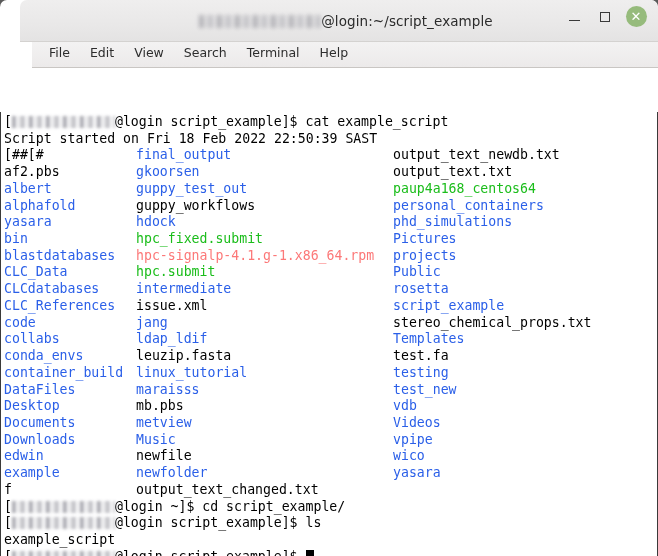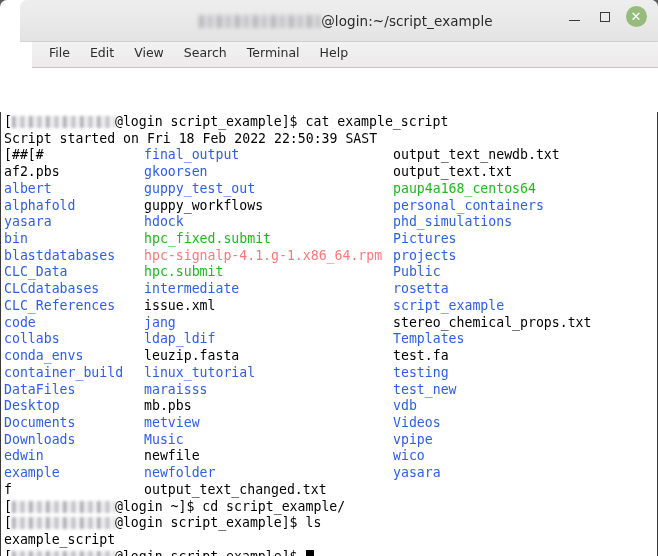--- a/index.html
+++ b/index.html
@@ -149,21 +149,21 @@
     height: 16.72px;
   }
   .c-dir   { color: #2a5fe8; }
   .c-exec  { color: #1bbd1b; }
   .c-arch  { color: #fc7878; }
   .c-plain { color: #000000; }
 
   
   .ls-row { position: relative; height: 16.72px; white-space: pre; }
   .ls-c1 { position: absolute; left: 0px; }
-  .ls-c2 { position: absolute; left: 140px; }
+  .ls-c2 { position: absolute; left: 132px; }
   .ls-c3 { position: absolute; left: 389px; }
 
   .userblur {
     display: inline-block;
     width: 103px;
     height: 12px;
     vertical-align: -2px;
     background:
       repeating-linear-gradient(90deg,
         rgba(105,105,118,0.62) 0px, rgba(105,105,118,0.62) 3px,

